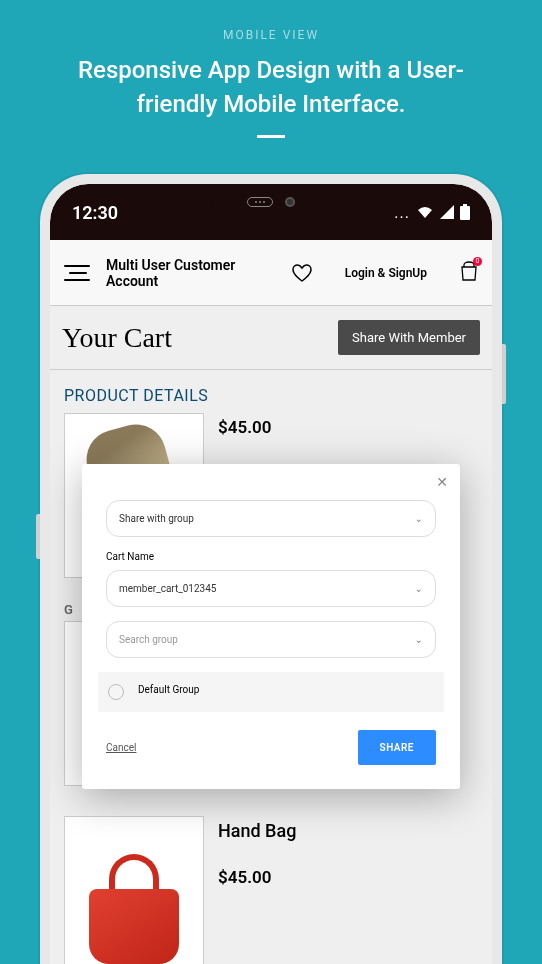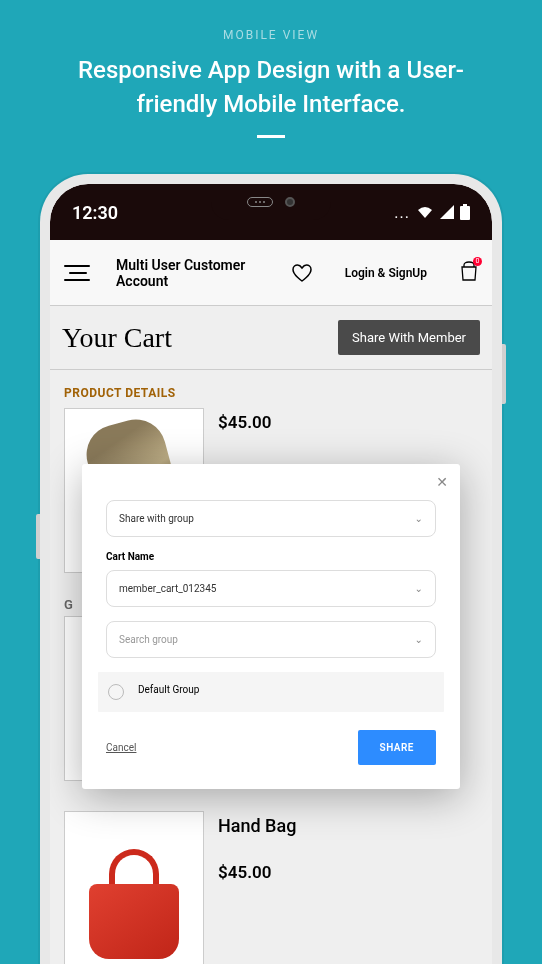--- a/index.html
+++ b/index.html
@@ -21,43 +21,43 @@
     .status-icons { display: flex; align-items: center; gap: 6px; }
     .dots3 { letter-spacing: 1px; font-size: 16px; }
     .wifi-ico, .signal-ico, .batt-ico { display: inline-block; }
     .wifi-ico svg, .signal-ico svg, .batt-ico svg { display: block; }
     .app-header { height: 66px; background: #f8f8f8; border-bottom: 1px solid #ccc; display: flex; align-items: center; padding: 0 14px; gap: 10px; }
     .menu-ico { width: 26px; height: 20px; position: relative; }
     .menu-ico span { position: absolute; height: 2.5px; background: #000; border-radius: 1px; }
     .menu-ico .l1 { top: 2px; left: 0; width: 26px; }
     .menu-ico .l2 { top: 9px; left: 5px; width: 18px; }
     .menu-ico .l3 { top: 16px; left: 0; width: 26px; }
-    .app-title { font-size: 14px; font-weight: 600; flex: 1; margin-left: 16px; }
+    .app-title { font-size: 14px; font-weight: 600; flex: 1; margin-left: 6px; }
     .heart-ico svg { display: block; }
     .login-link { font-size: 12px; font-weight: 600; margin: 0 23px; }
     .bag-ico { position: relative; }
     .bag-badge { position: absolute; top: -4px; right: -4px; width: 9px; height: 9px; background: #ff0033; border-radius: 50%; font-size: 7px; color: #fff; display: flex; align-items: center; justify-content: center; }
     .content { background: #efefef; height: calc(100% - 122px); overflow: hidden; position: relative; }
     .cart-header { display: flex; align-items: center; justify-content: space-between; padding: 14px 12px; border-bottom: 1px solid #ccc; }
     .cart-title { font-size: 28px; font-weight: 400; font-family: Georgia, serif; }
     .share-btn { background: #4a4a4a; color: #fff; border: none; padding: 10px 14px; font-size: 13px; border-radius: 2px; }
-    .section-label { font-size: 12px; font-weight: 700; color: #a16207; letter-spacing: 0.5px; padding: 16px 14px 8px; }
+    .section-label { font-size: 16px; font-weight: 400; color: #0c4a6e; letter-spacing: 0.5px; padding: 16px 14px 8px; }
     .product-row { display: flex; gap: 14px; padding: 0 14px; margin-bottom: 20px; }
     .product-img { width: 140px; height: 165px; background: #fff; border: 1px solid #ccc; display: flex; align-items: center; justify-content: center; overflow: hidden; }
     .product-info { flex: 1; padding-top: 4px; }
     .product-name { font-size: 18px; font-weight: 500; margin-bottom: 8px; }
     .product-price { font-size: 17px; font-weight: 600; }
     .gap-label { font-size: 13px; font-weight: 600; color: #666; padding: 4px 14px; }
     
     .modal-overlay { position: absolute; inset: 0; background: rgba(0,0,0,0); display: flex; align-items: flex-start; justify-content: center; }
     .modal { width: 378px; background: #fff; margin-top: 280px; border-radius: 3px; box-shadow: 0 8px 40px rgba(0,0,0,0.3); padding: 10px 24px 24px; position: relative; }
     .modal-close { position: absolute; top: 10px; right: 12px; font-size: 14px; color: #888; cursor: pointer; background: none; border: none; }
-    .modal-select, .modal-input { width: 100%; border: 1px solid #ddd; border-radius: 8px; padding: 12px 12px; font-size: 10px; margin-bottom: 14px; background: #fff; display: flex; align-items: center; justify-content: space-between; color: #333; }
+    .modal-select, .modal-input { width: 100%; border: 1px solid #ddd; border-radius: 13px; padding: 12px 12px; font-size: 10px; margin-bottom: 14px; background: #fff; display: flex; align-items: center; justify-content: space-between; color: #333; }
     .modal-select .chev { font-size: 10px; color: #888; }
-    .modal-label { font-size: 10px; font-weight: 700; margin-bottom: 8px; margin-top: 13px; }
+    .modal-label { font-size: 10px; font-weight: 400; margin-bottom: 8px; margin-top: 13px; }
     .group-option { display: flex; gap: 14px; background: #f5f5f5; padding: 12px 10px; margin: 0 -8px 18px; border-radius: 1px; }
     .radio { width: 16px; height: 16px; border: 1.5px solid #bbb; border-radius: 50%; }
     .group-name { font-size: 10px; }
     .modal-actions { display: flex; align-items: center; justify-content: space-between; }
     .cancel-link { font-size: 10px; color: #555; text-decoration: underline; background: none; border: none; text-align: right; }
     .share-action { background: #2d8cff; color: #fff; border: none; padding: 12px 22px; font-size: 10px; font-weight: 600; border-radius: 2px; letter-spacing: 0.5px; }
     
     .img-shoe1 { width: 80px; height: 120px; background: linear-gradient(160deg, #8a7a5a 20%, #c0b088 50%, #6a5a3a 80%); border-radius: 30px 30px 10px 10px; transform: rotate(-15deg); margin-top: -20px; }
     .img-shoe2 { width: 90px; height: 70px; background: radial-gradient(ellipse at 40% 30%, #f5d060 0%, #d4a020 60%, #a07010 100%); border-radius: 45px 45px 10px 10px / 30px 30px 10px 10px; margin-top: 60px; }
     .img-bag { width: 110px; height: 110px; position: relative; margin-top: 20px; }

